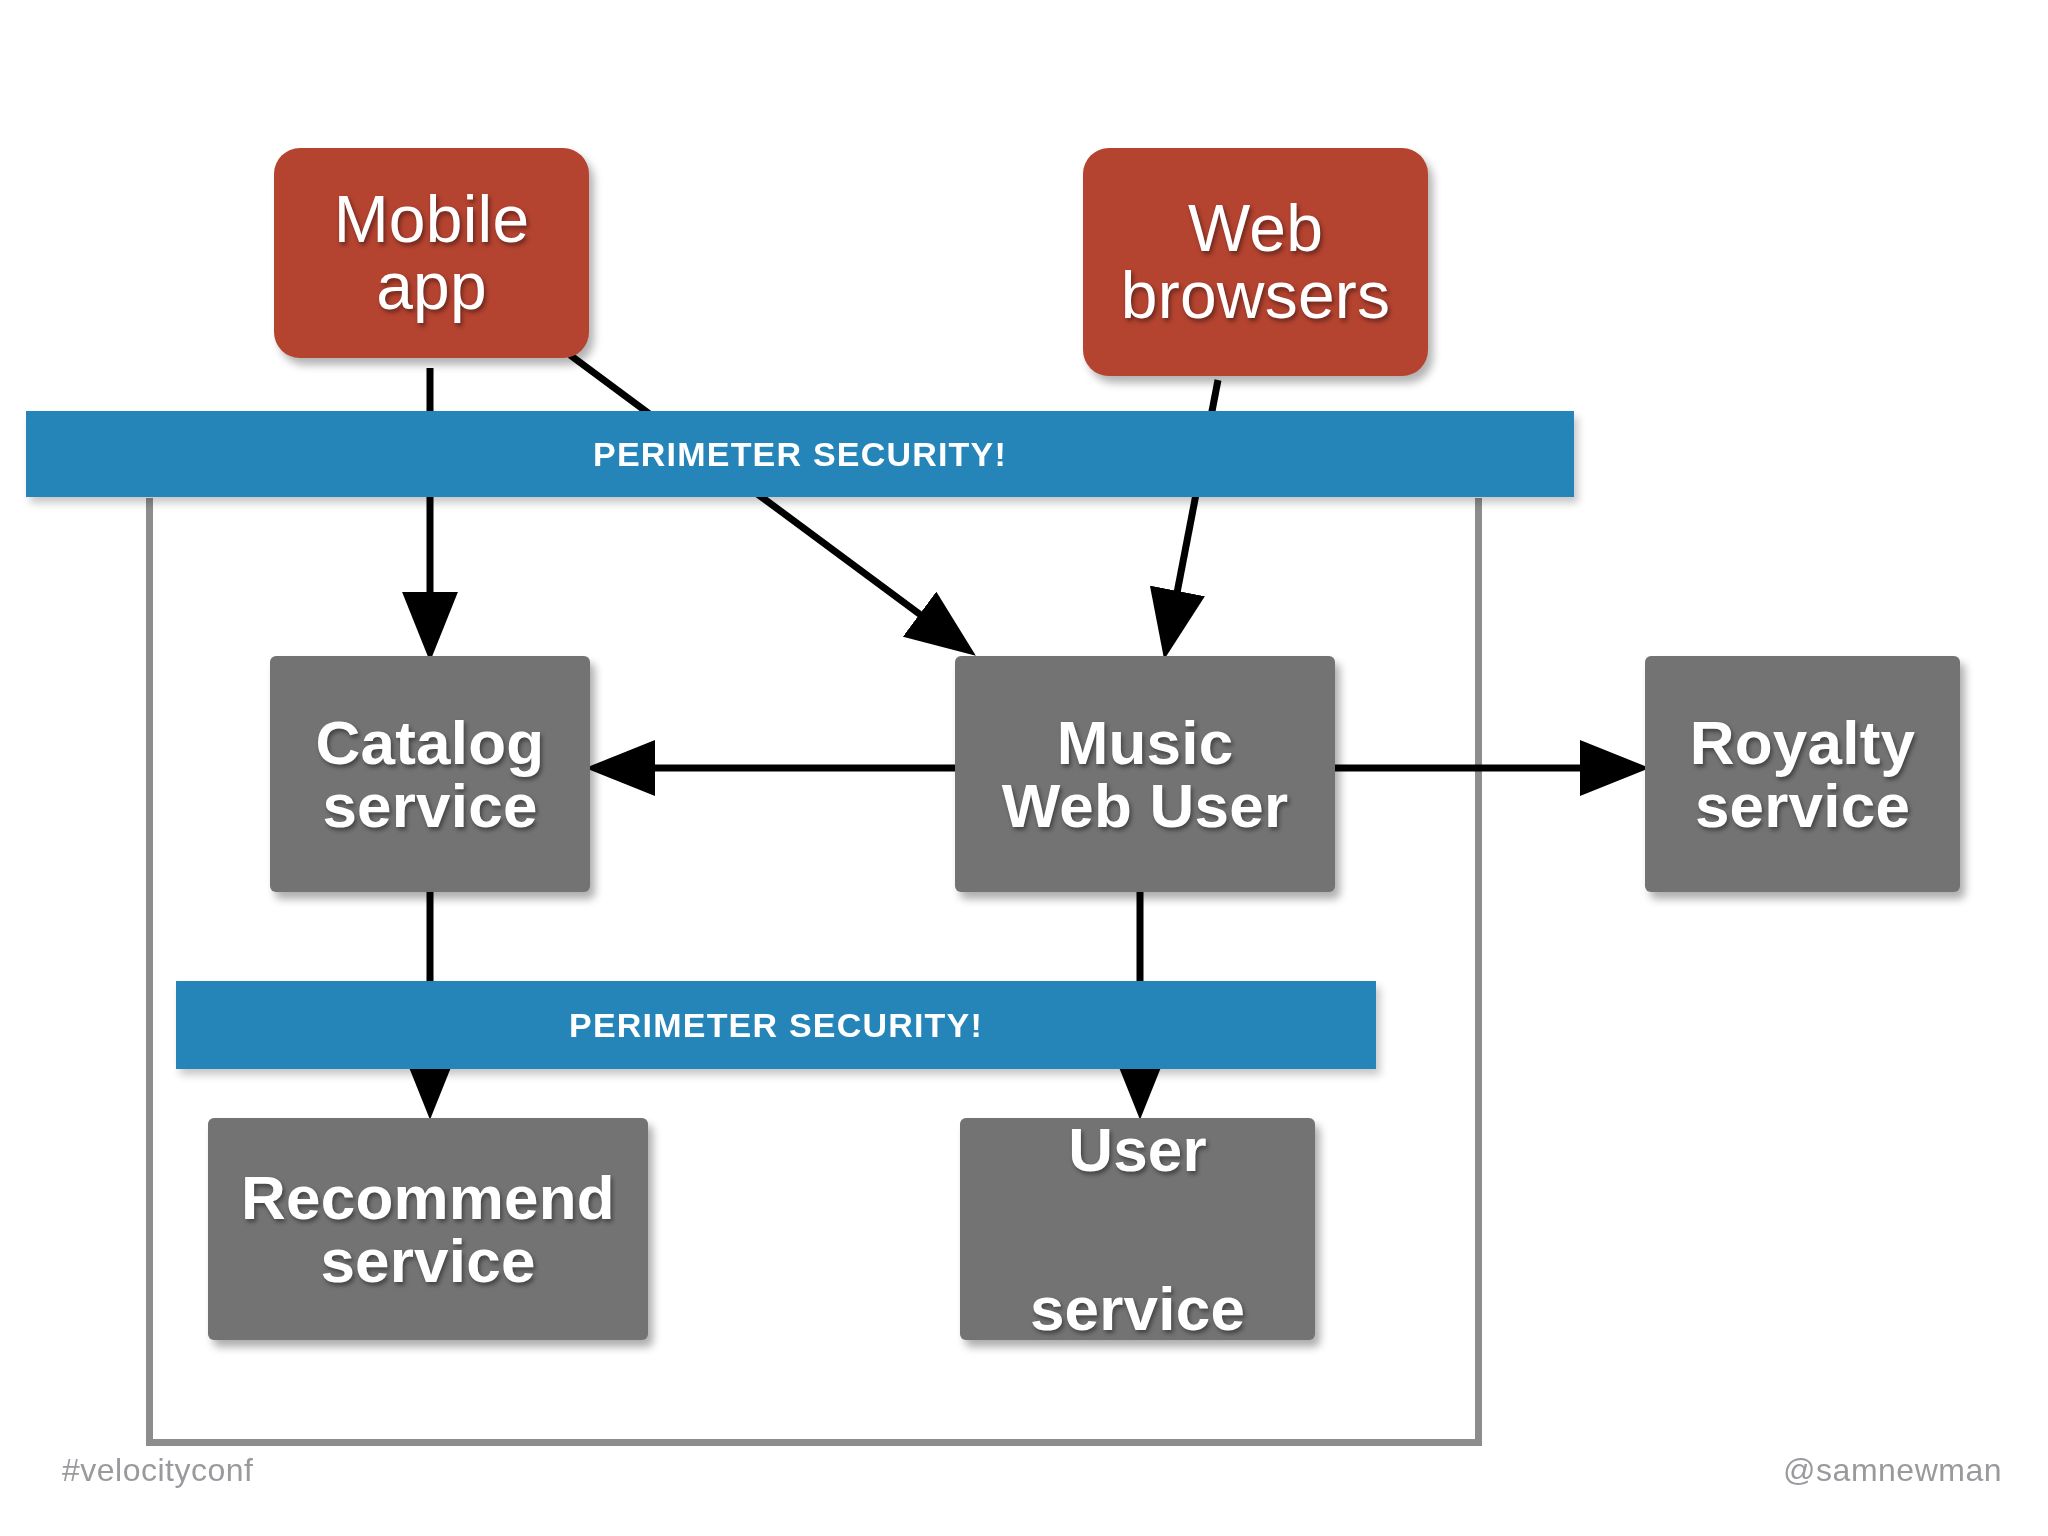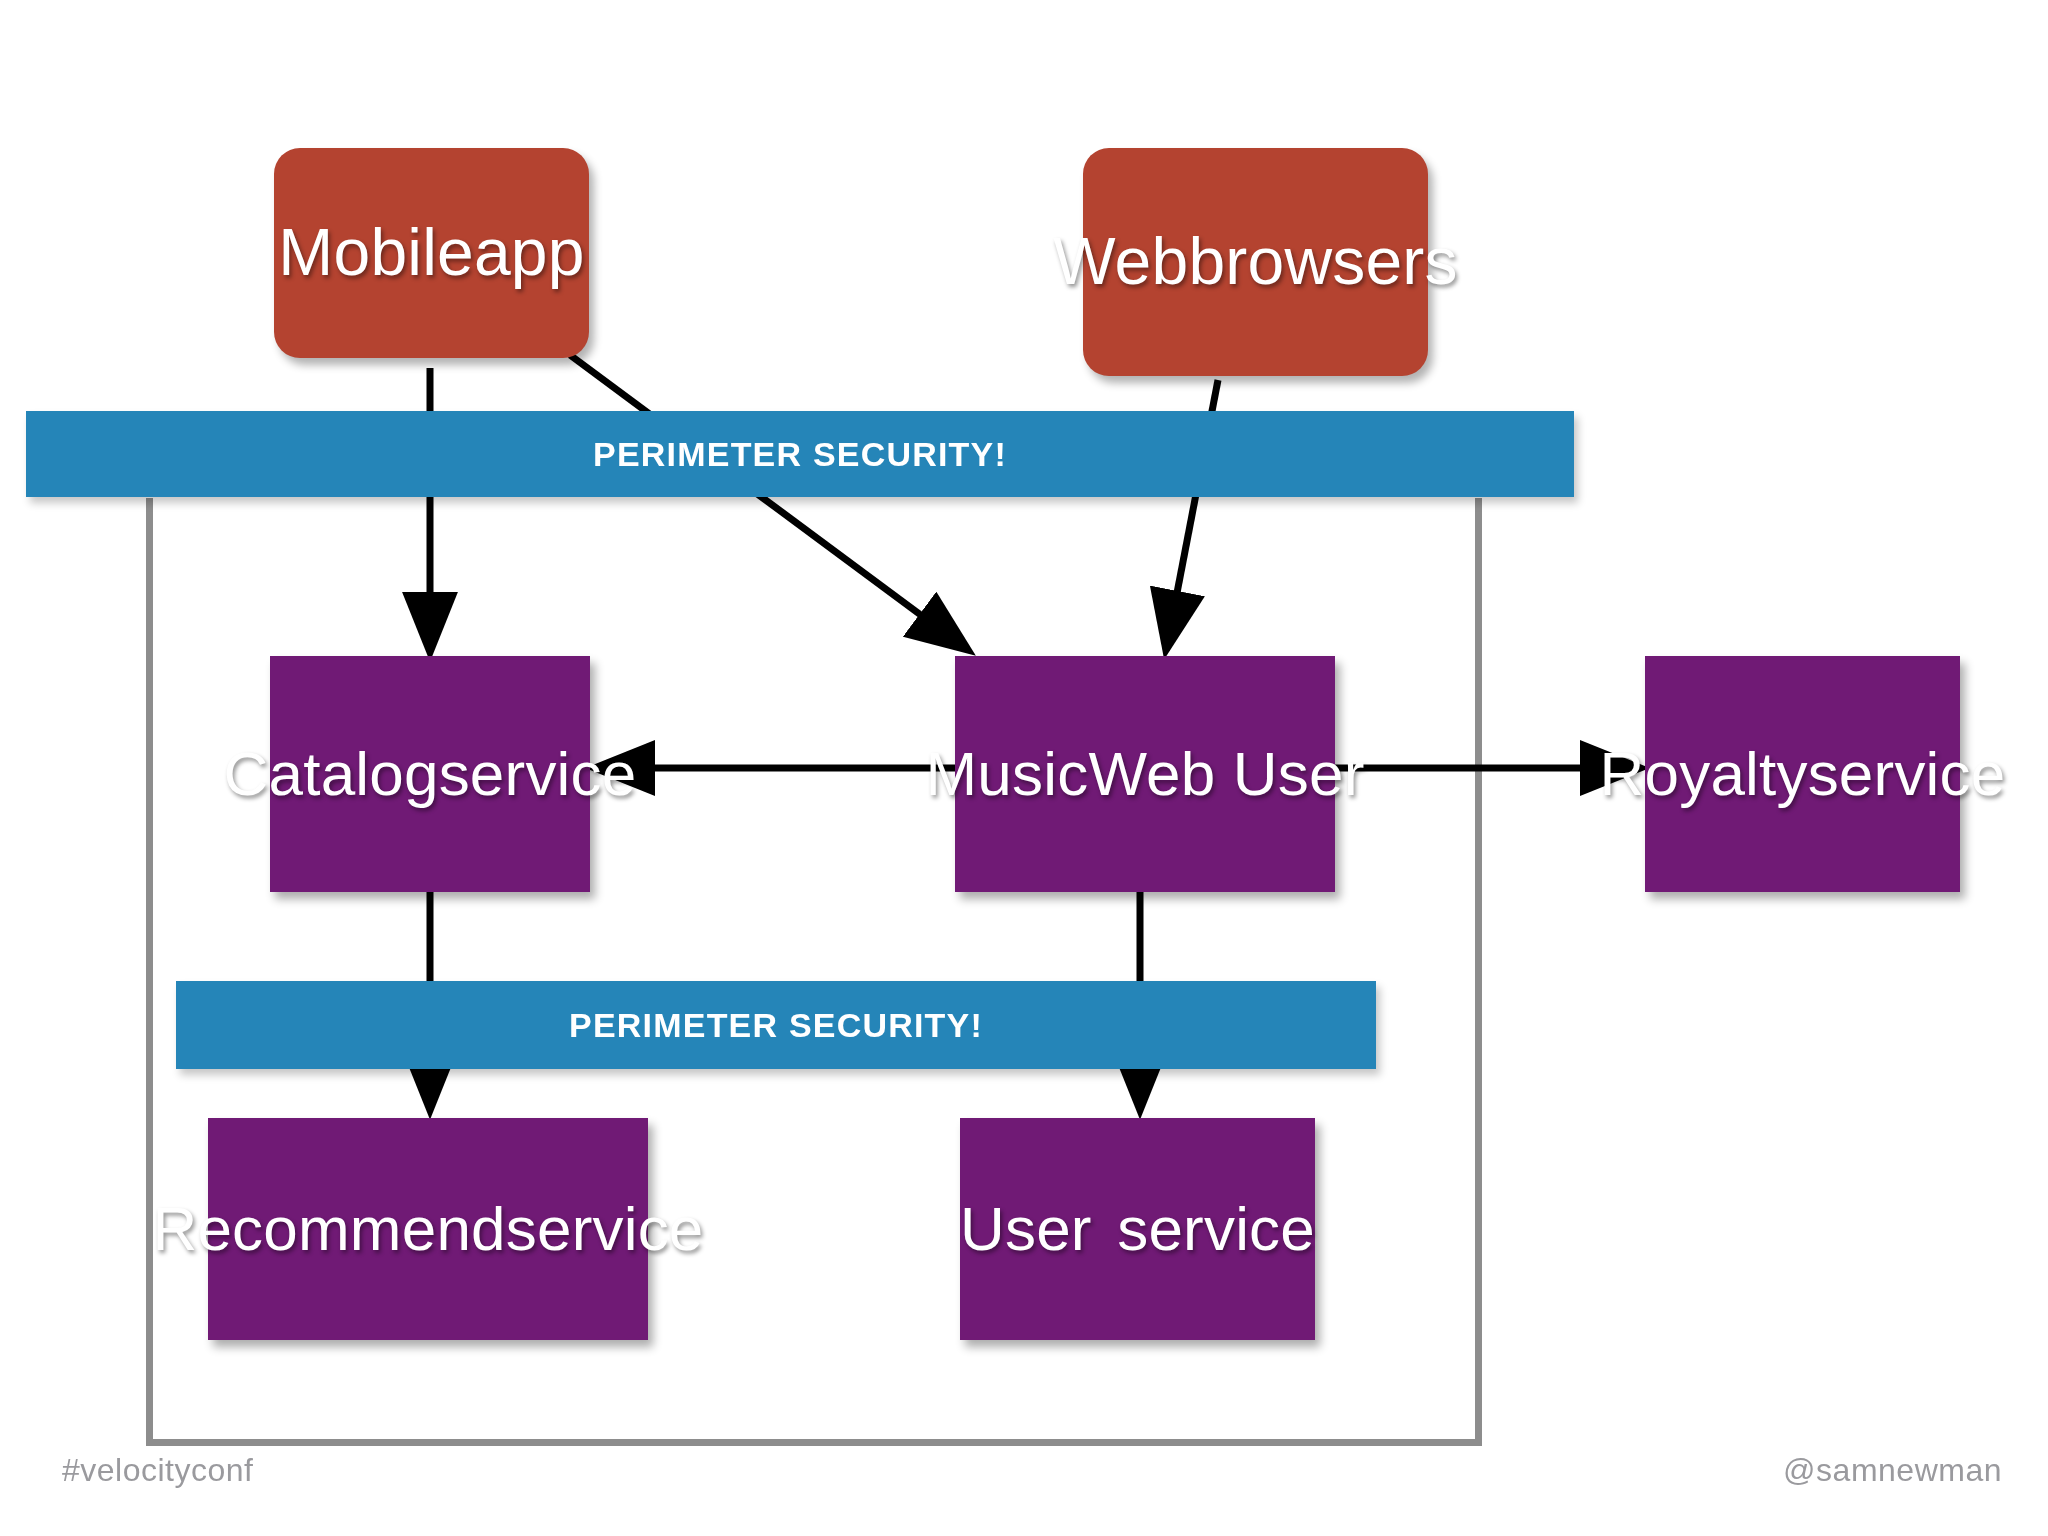--- a/index.html
+++ b/index.html
@@ -15,45 +15,46 @@
     width: 2048px;
     height: 1536px;
     background: #ffffff;
     overflow: hidden;
   }
 
   
   .node {
     position: absolute;
     display: flex;
-    flex-direction: row;
+    flex-direction: column;
     align-items: center;
     justify-content: center;
     color: #ffffff;
     text-align: center;
     line-height: 1.02;
     letter-spacing: 0.2px;
     text-shadow: 2px 3px 4px rgba(0,0,0,0.42);
     box-sizing: border-box;
     z-index: 6;
   }
   .node .line { display: block; white-space: nowrap; }
 
   .client-node {
     background: #b44330;
     border-radius: 26px;
     font-size: 66px;
     box-shadow: 5px 7px 9px rgba(0,0,0,0.30);
   }
 
   .service-node {
-    background: #701a75;
-    border-radius: 0;
+    background: #737373;
+    border-radius: 6px;
     font-size: 62px;
     box-shadow: 5px 7px 9px rgba(0,0,0,0.32);
+    font-weight: bold;
   }
 
   
   .banner {
     position: absolute;
     background: #2585b8;
     color: #ffffff;
     display: flex;
     align-items: center;
     justify-content: center;

